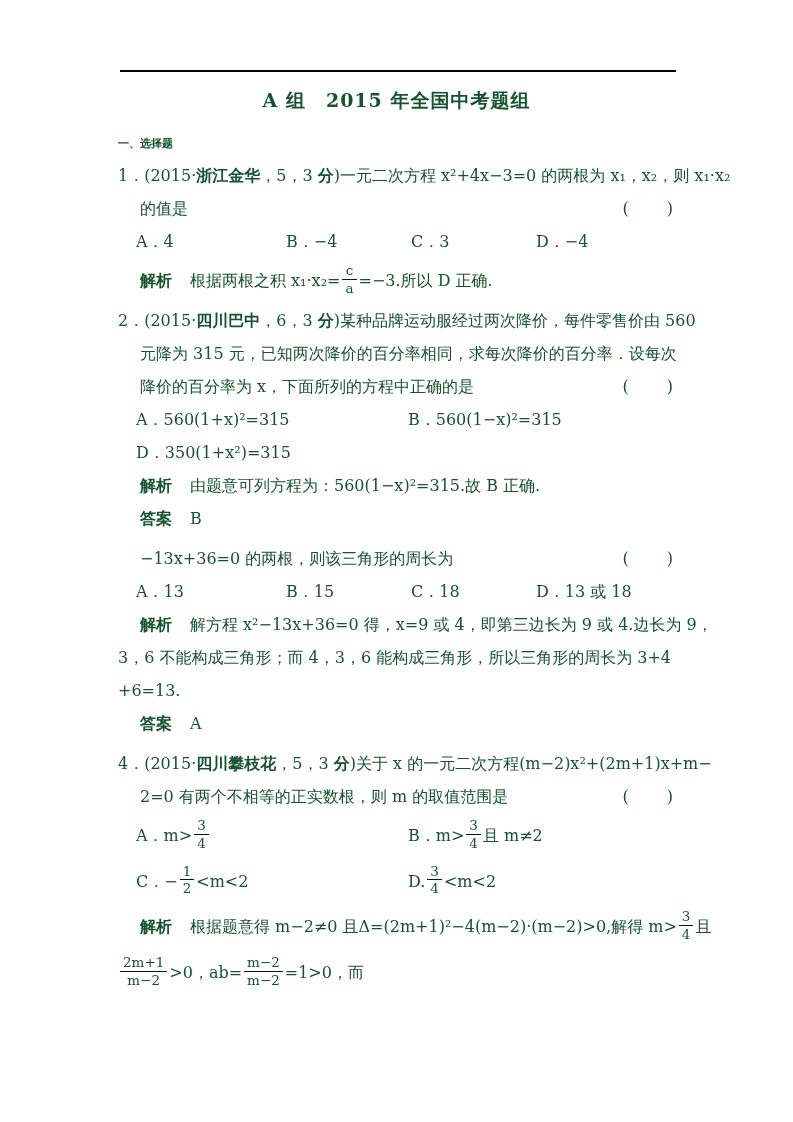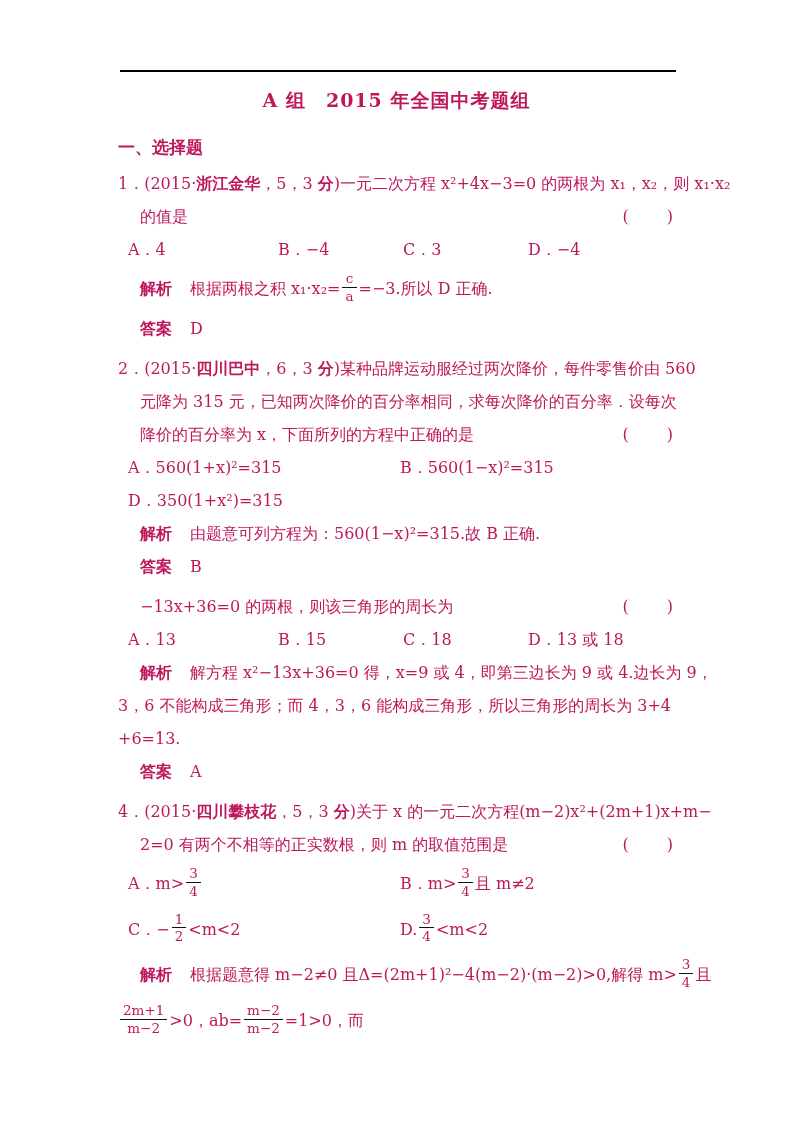--- a/index.html
+++ b/index.html
@@ -1,43 +1,43 @@
 <!DOCTYPE html>
 <html><head>
 <meta charset="utf-8">
 <style>
   html,body{margin:0;padding:0;background:#ffffff;}
   .page{
     position:relative;
     width:793px;height:1122px;
     background:#ffffff;
-    color:#be185d;
+    color:#14532d;
     font-family:"DejaVu Serif","Liberation Serif",serif;
     font-size:16px;
     overflow:hidden;
   }
   .content{padding:70px 118px 0 118px;}
   .rule{border-top:2px solid #000;width:556px;margin-left:2px;height:0;}
   .title{
     text-align:center;
     font-size:19px;
     font-weight:bold;
     margin-top:16px;
     margin-bottom:22px;
     letter-spacing:1px;
   }
   .section-head{
     font-family:"DejaVu Sans","Liberation Sans",sans-serif;
     font-weight:bold;
-    font-size:17px;
+    font-size:11px;
     margin-bottom:14px;
   }
   .qline{line-height:22px;margin-bottom:11px;white-space:nowrap;}
   .ind{margin-left:22px;}
-  .opts{display:flex;margin-left:10px;margin-bottom:11px;line-height:22px;align-items:flex-end;}
+  .opts{display:flex;margin-left:18px;margin-bottom:11px;line-height:22px;align-items:flex-end;}
   .opt{white-space:nowrap;}
   .c150{width:150px;}
   .c125{width:125px;}
   .c272{width:272px;}
   .ana{line-height:22px;margin-bottom:11px;white-space:nowrap;}
   .ana-first{margin-left:22px;}
   .answer{line-height:22px;margin-bottom:18px;white-space:nowrap;margin-left:22px;}
   .label{
     font-family:Liberation Sans, sans-serif;
     font-weight:bold;
@@ -79,23 +79,20 @@
         <span><span>的值是</span></span>
       </div>
       <div class="opts">
         <span class="opt c150"><span>A．4</span></span>
         <span class="opt c125"><span>B．−4</span></span>
         <span class="opt c125"><span>C．3</span></span>
         <span class="opt"><span>D．−4</span></span>
       </div>
       <div class="ana ana-first">
         <span class="label">解析</span><span><span>根据两根之积 x₁·x₂=</span><span class="frac"><span class="fnum">c</span><span class="fden">a</span></span><span>=−3.所以 D 正确.</span></span>
-      </div>
-      <div class="answer">
-        <span class="label">答案</span><span>D</span>
       </div>
     </section>
 
     <section>
       <div class="qline"><span>2．(2015·</span><span class="bcn">四川巴中</span><span>，6，3 </span><span class="bcn">分</span><span>)某种品牌运动服经过两次降价，每件零售价由 560</span></div>
       <div class="qline ind"><span>元降为 315 元，已知两次降价的百分率相同，求每次降价的百分率．设每次</span></div>
       <div class="qline ind">
         <span class="bracket">(　　)</span>
         <span><span>降价的百分率为 x，下面所列的方程中正确的是</span></span>
       </div>

